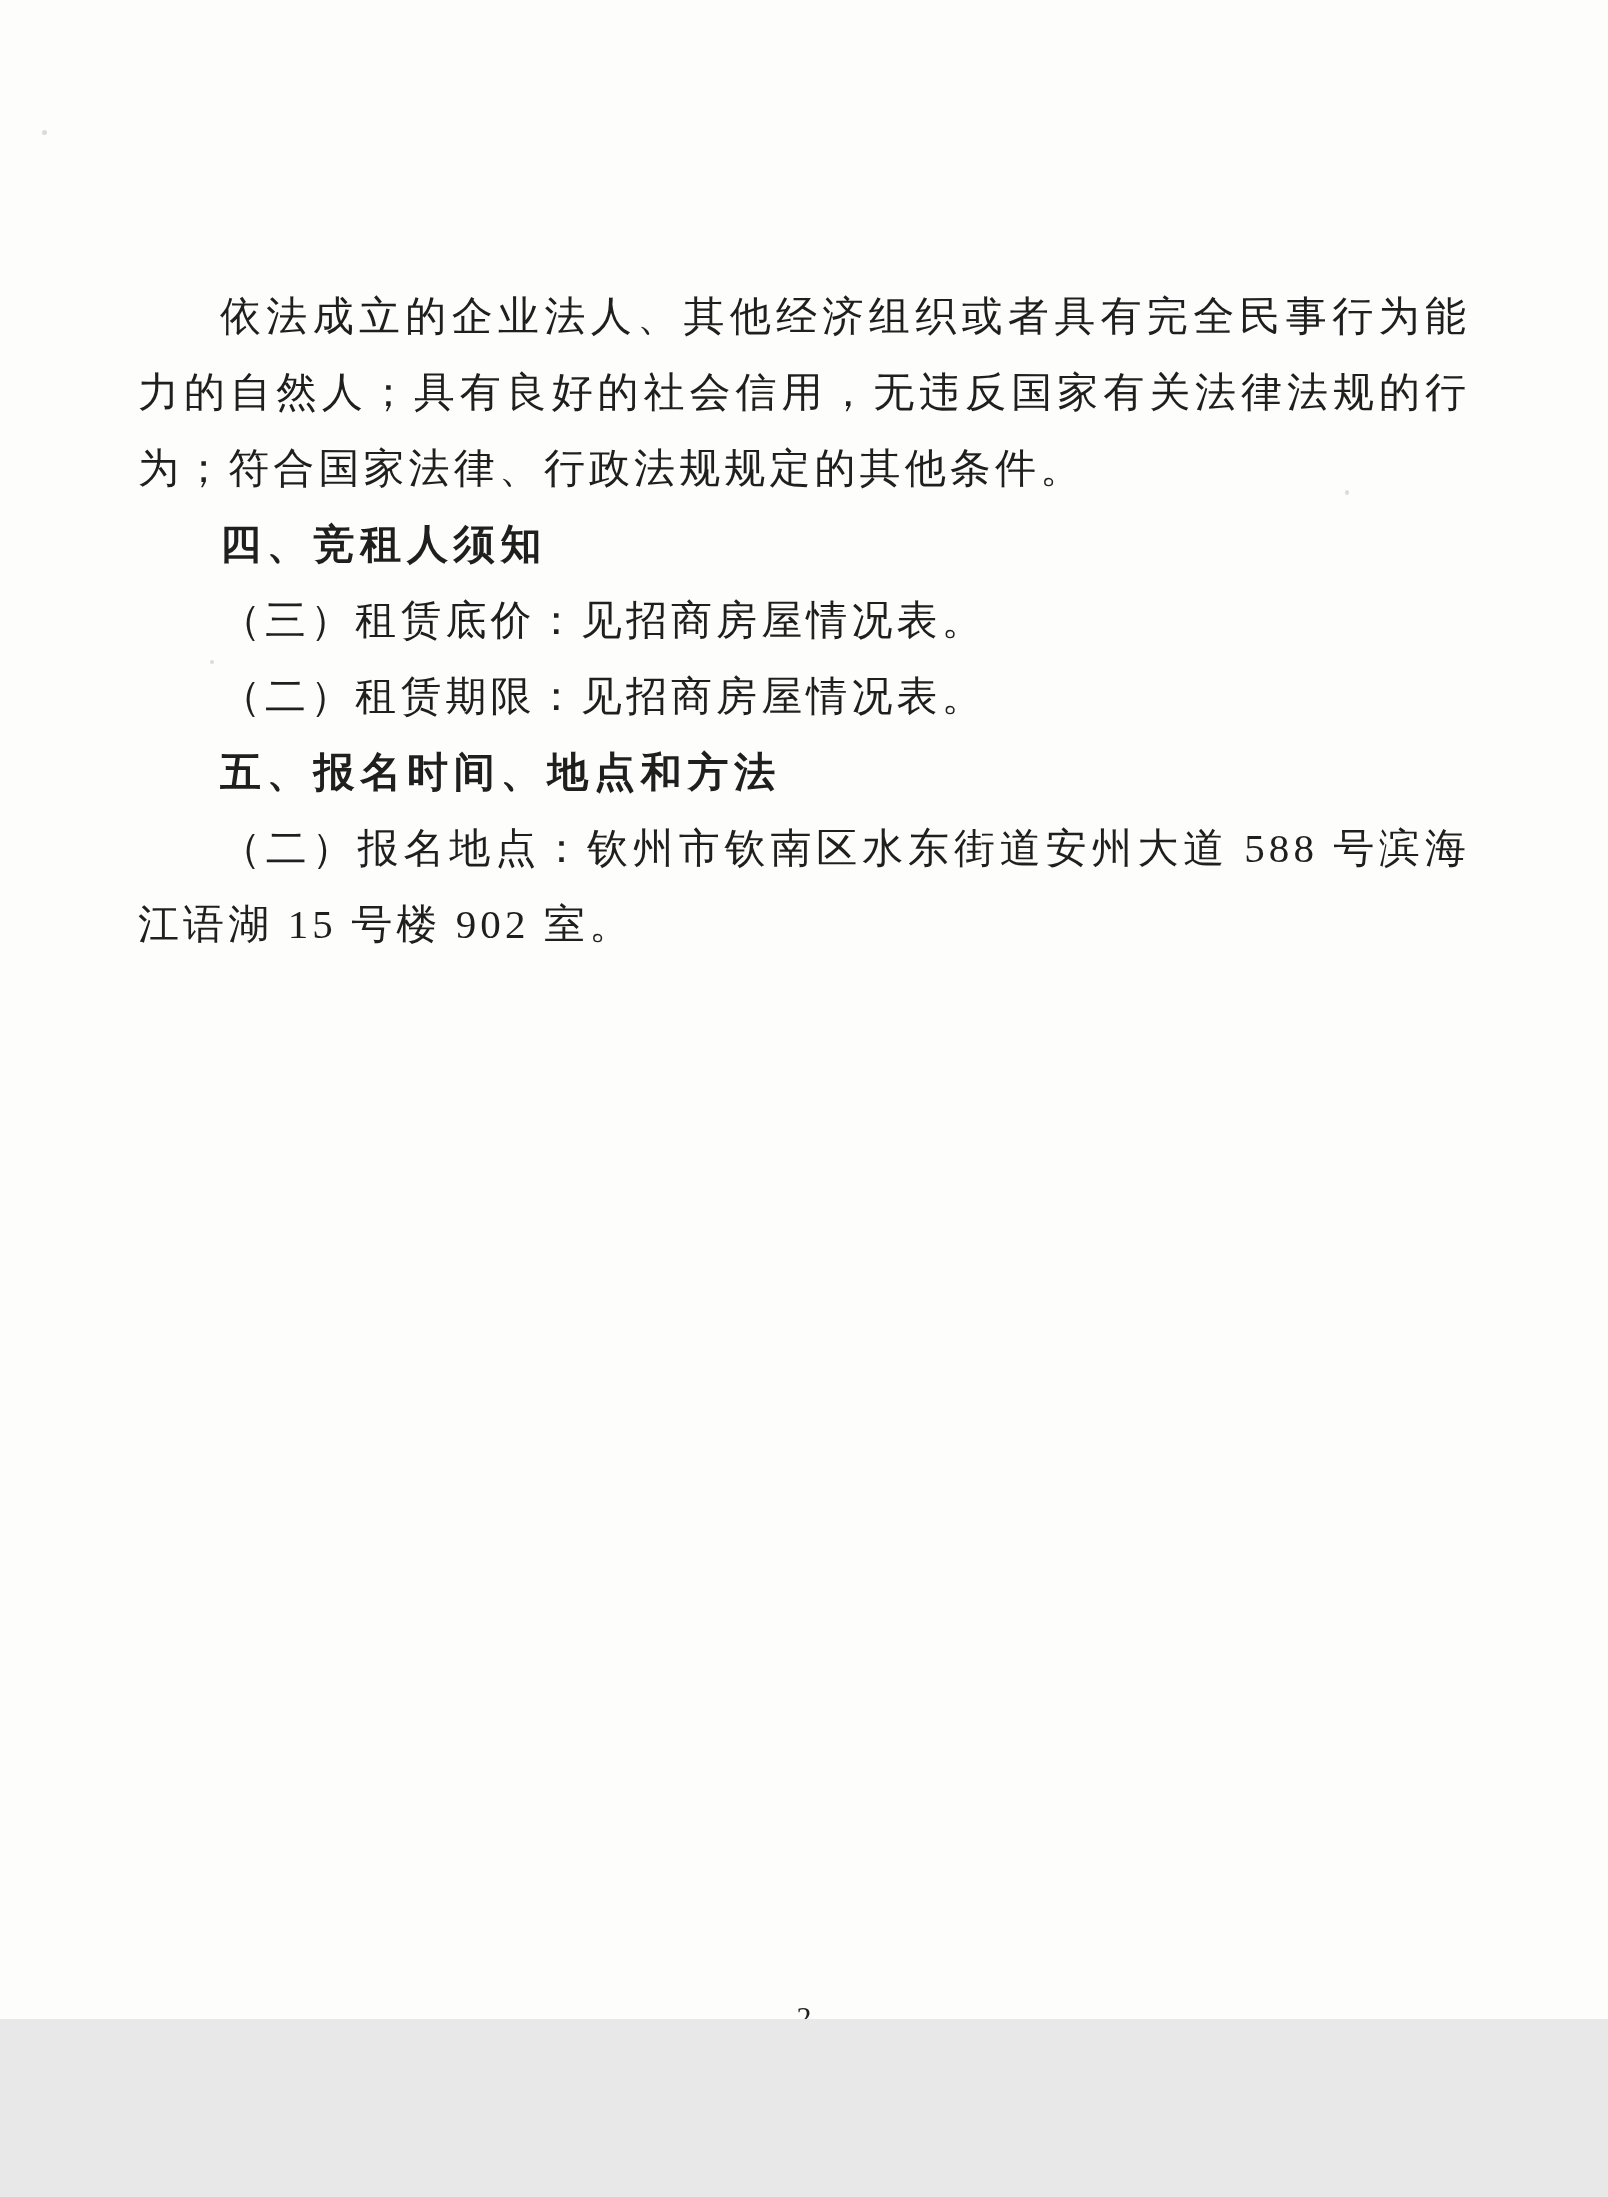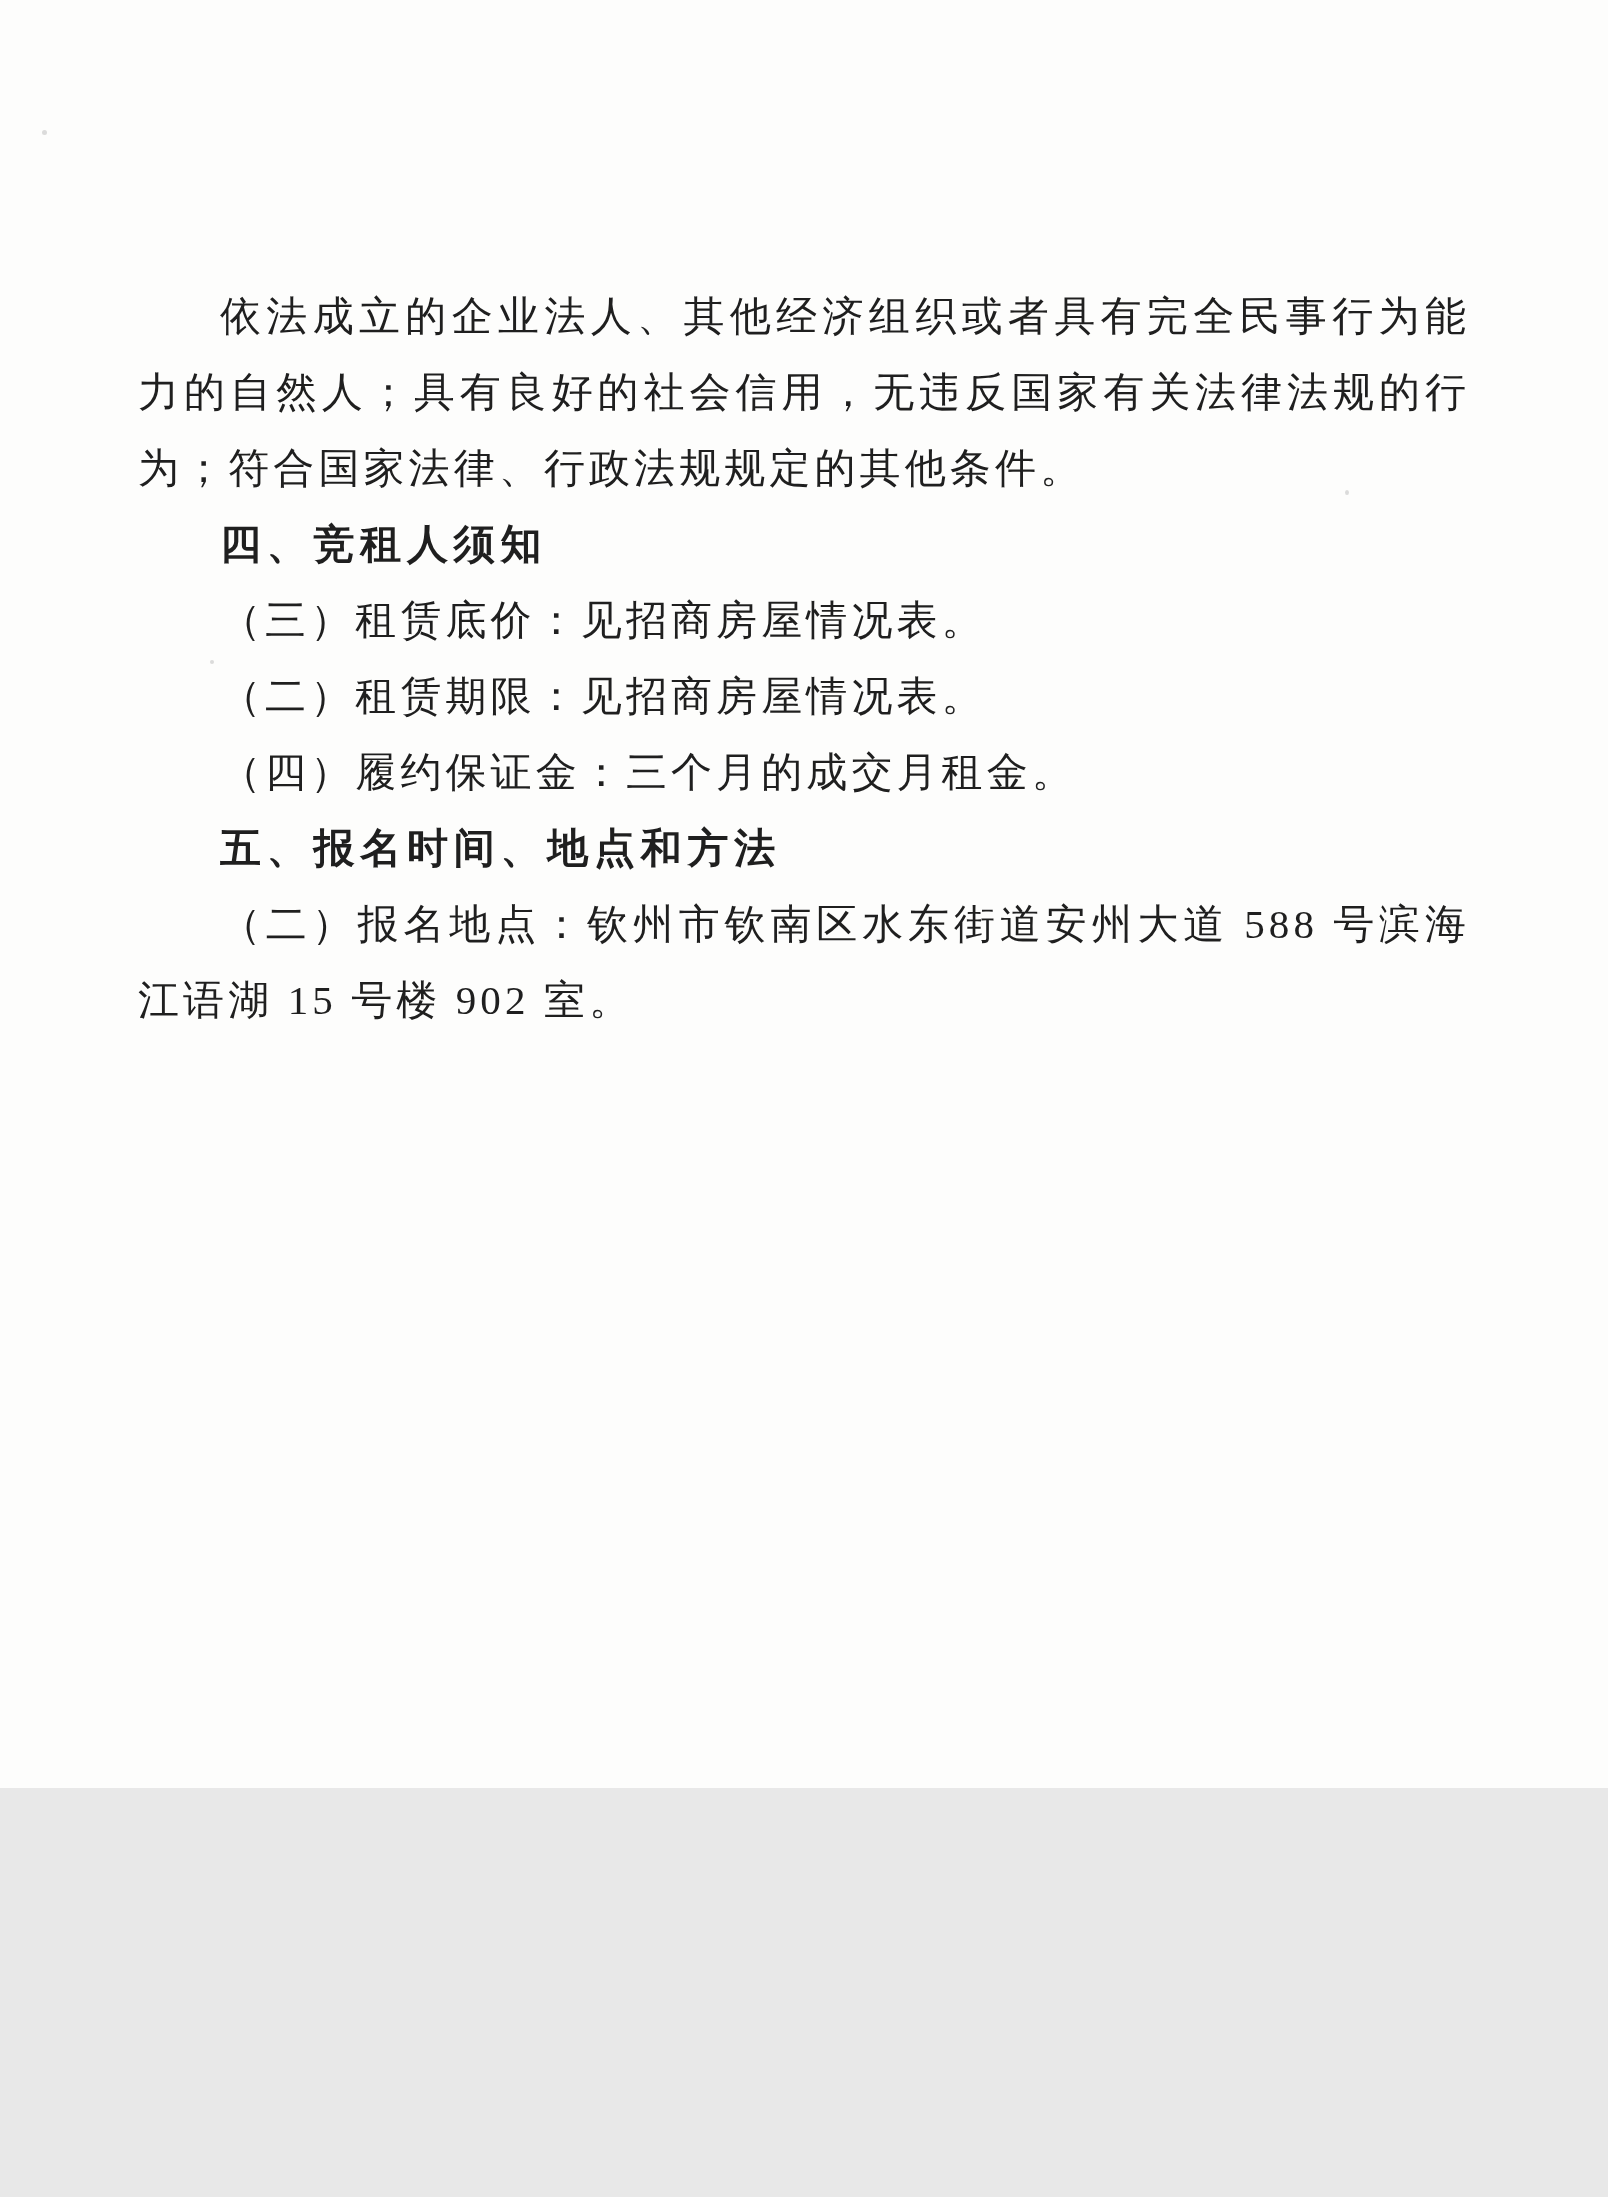--- a/index.html
+++ b/index.html
@@ -3,21 +3,21 @@
 <meta charset="utf-8">
 <style>
   html, body {
     margin: 0;
     padding: 0;
     background: #e8e8e8;
   }
   .sheet {
     position: relative;
     width: 1608px;
-    height: 1788px;
+    height: 2019px;
     margin: 0 auto;
     background: #fdfdfc;
     overflow: hidden;
     font-family: "Liberation Serif", "DejaVu Serif", serif;
     color: #1f1f1f;
   }
   .content {
     position: absolute;
     left: 138px;
     top: 278px;
@@ -58,21 +58,20 @@
 </style>
 </head>
 <body>
 
 <div class="sheet">
   <main class="content">
       <p class="para body"><span>依法成立的企业法人、其他经济组织或者具有完全民事行为能力的自然人；具有良好的社会信用，无违反国家有关法律法规的行为；符合国家法律、行政法规规定的其他条件。</span></p>
       <p class="para heading"><span>四、竞租人须知</span></p>
       <p class="para body"><span>（三）租赁底价：见招商房屋情况表。</span></p>
       <p class="para body"><span>（二）租赁期限：见招商房屋情况表。</span></p>
-      <p class="para body"><span>（四）履约保证金：三个月的成交月租金。</span></p>
       <p class="para heading"><span>五、报名时间、地点和方法</span></p>
       <p class="para body"><span>（二）报名地点：钦州市钦南区水东街道安州大道 588 号滨海江语湖 15 号楼 902 室。</span></p>
     </main>
   <div class="page-number">2</div>
   <i class="speck" style="left:42px;top:130px;width:5px;height:5px;"></i>
   <i class="speck" style="left:210px;top:660px;width:4px;height:4px;"></i>
   <i class="speck" style="left:1345px;top:490px;width:4px;height:5px;"></i>
 </div>
 
 </body></html>

